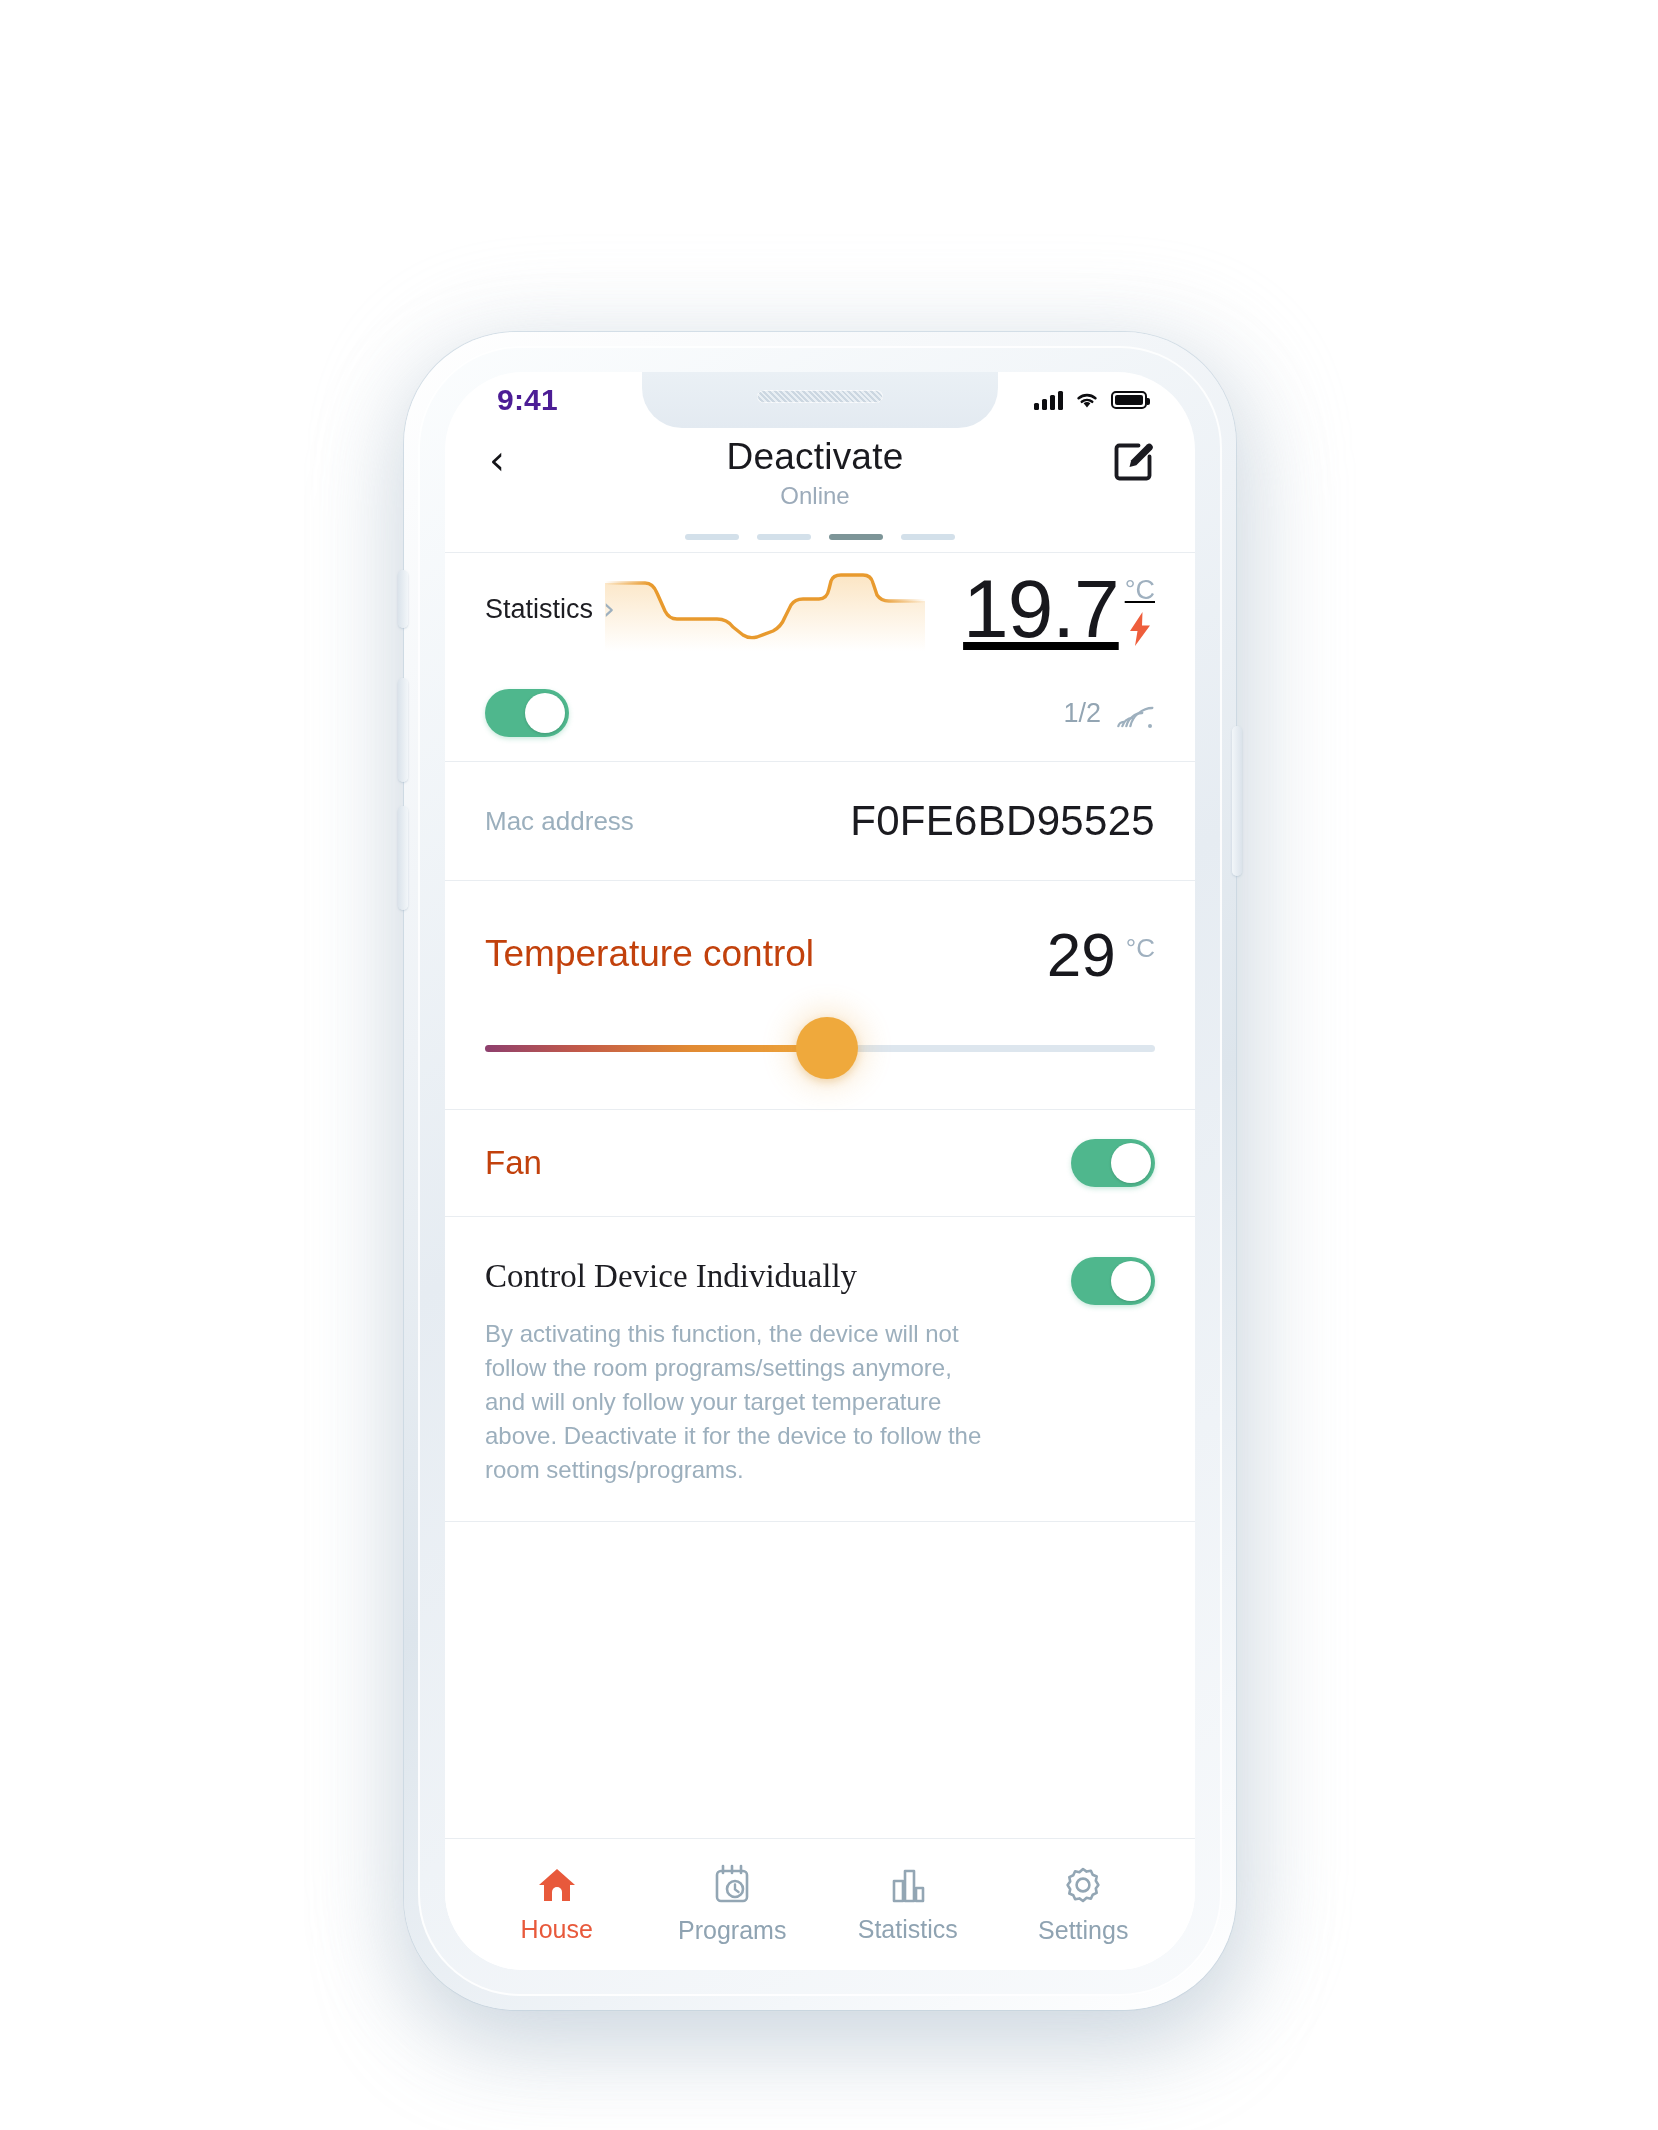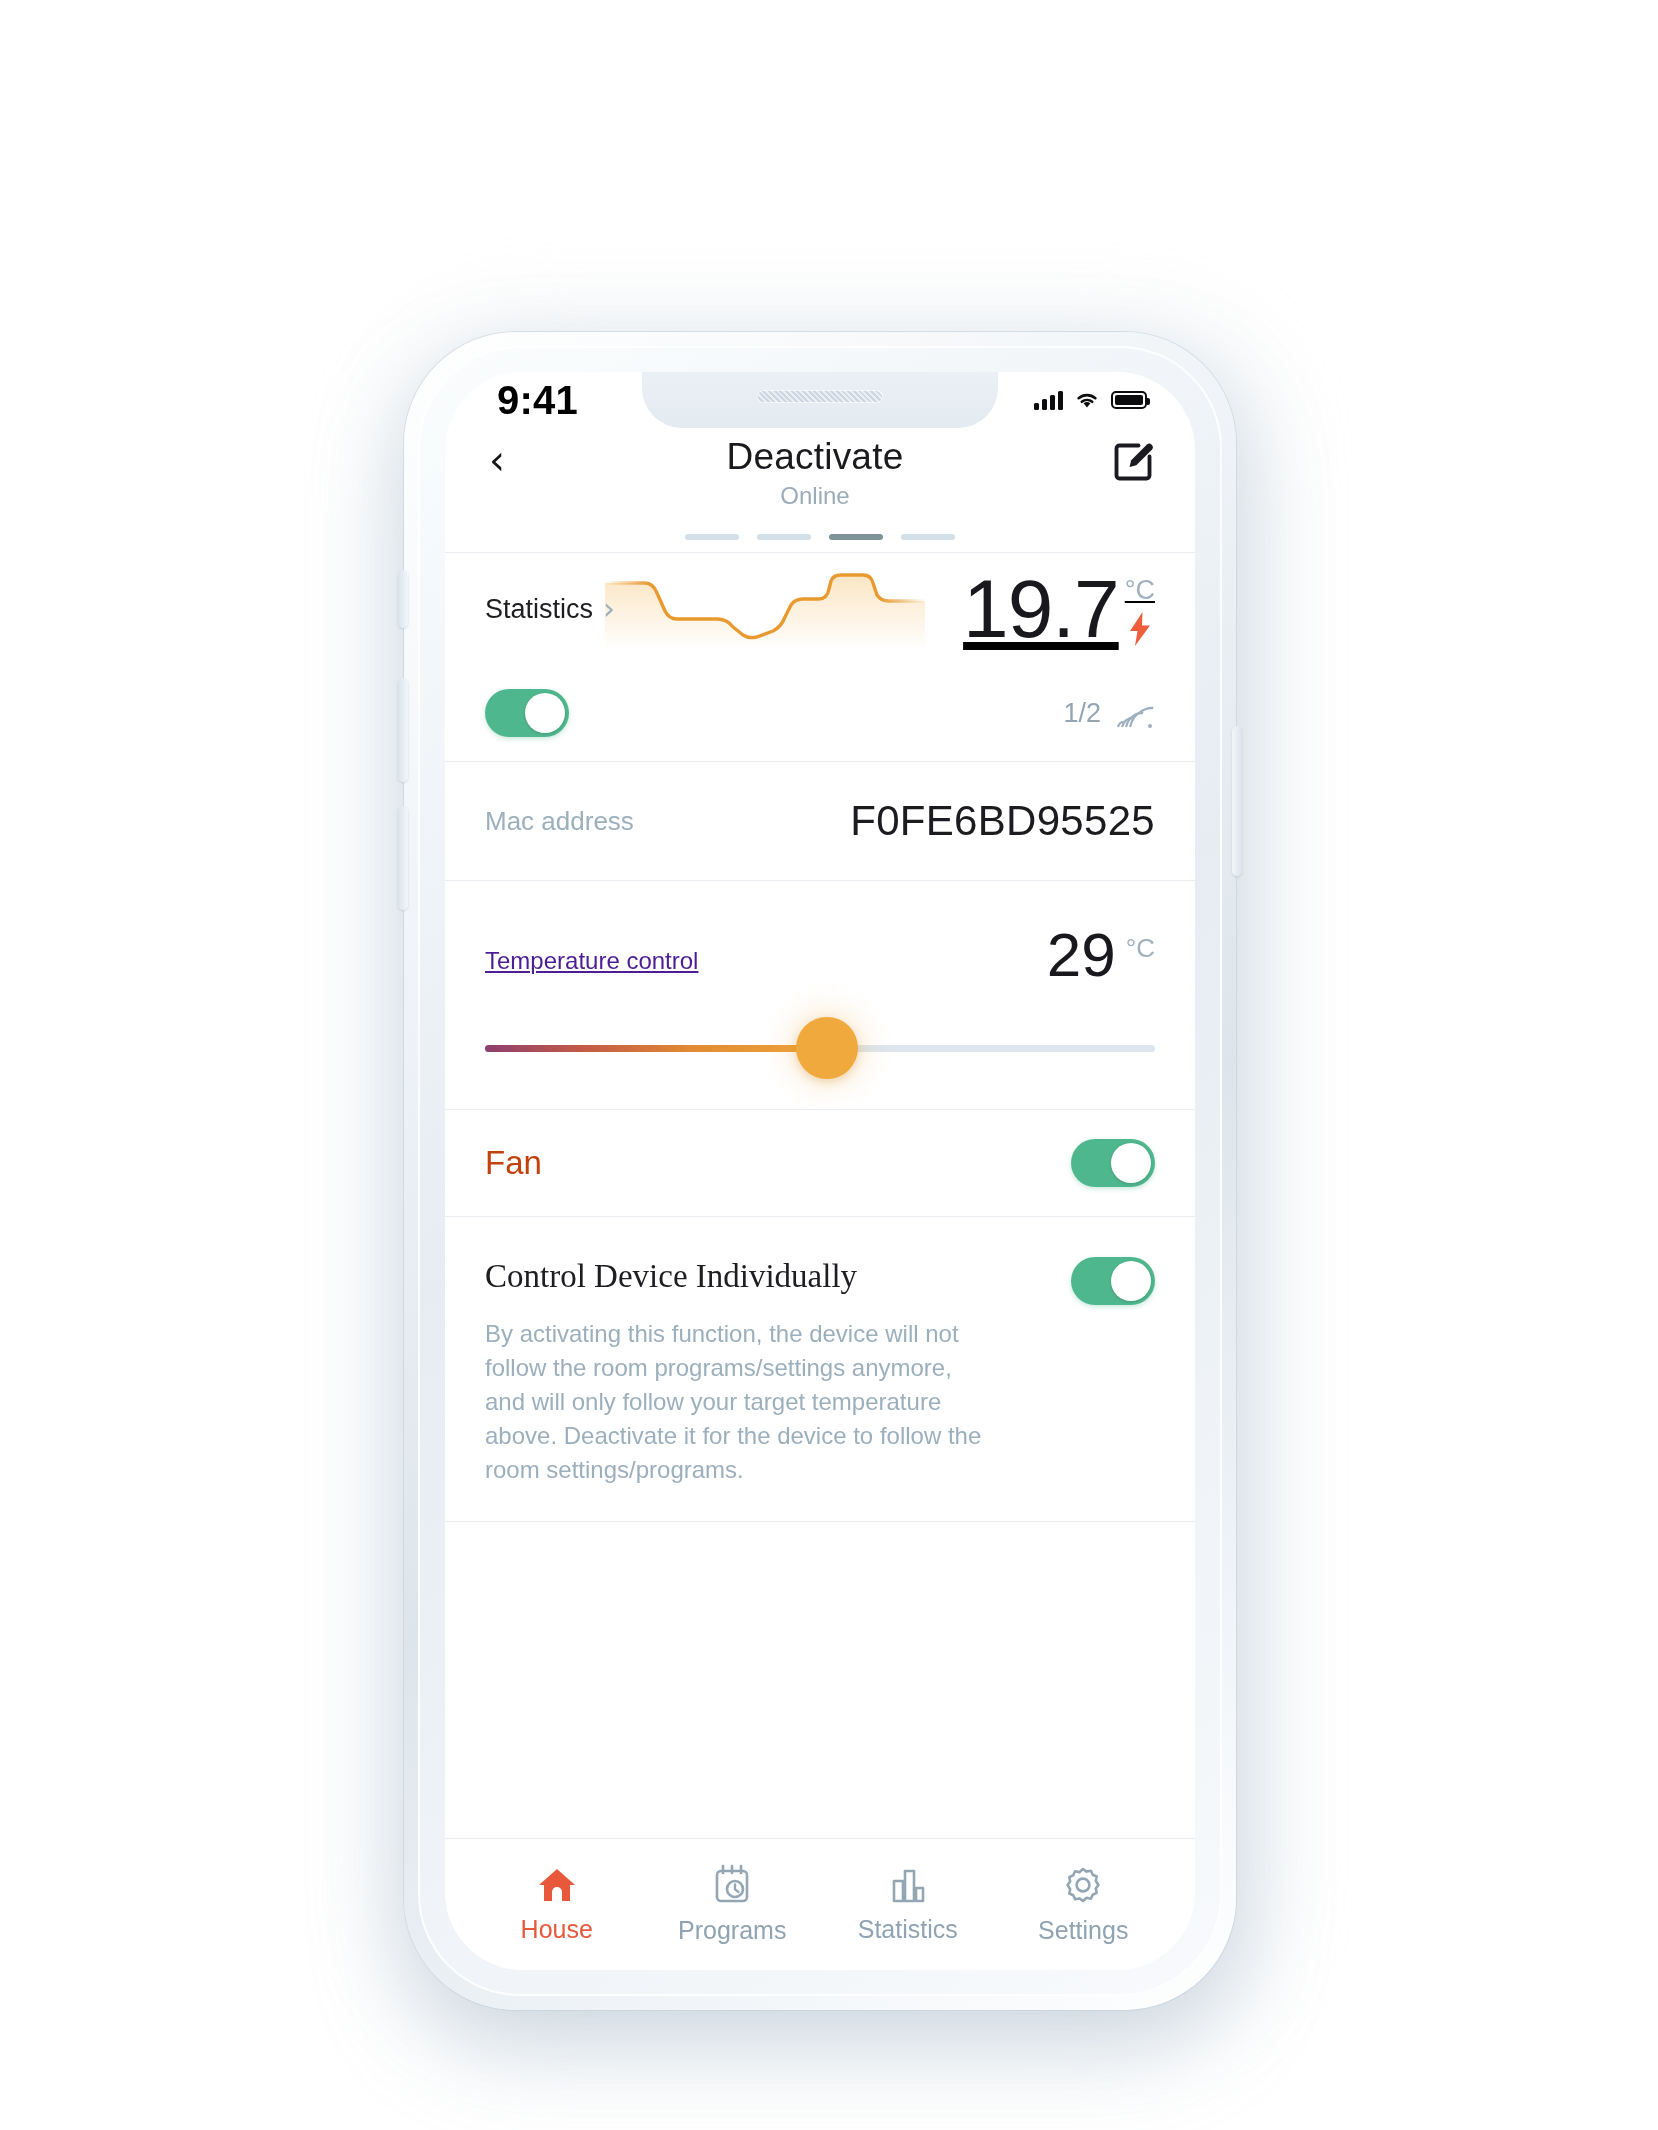--- a/index.html
+++ b/index.html
@@ -97,23 +97,23 @@
   .statusbar {
     position: relative;
     height: 56px;
     display: flex;
     align-items: center;
     justify-content: space-between;
     padding: 0 44px;
     z-index: 7;
   }
   .status-time {
-    font-size: 40px;
+    font-size: 30px;
     font-weight: 700;
-    color: #000000;
+    color: #4c1d95;
     letter-spacing: .2px;
     margin-left: 8px;
   }
   .status-icons { display: flex; align-items: center; gap: 11px; margin-right: 4px; }
   .sig { display: flex; align-items: flex-end; gap: 3px; height: 20px; }
   .sig i { display: block; width: 5px; background: #0d0d10; border-radius: 1.5px; }
   .sig i:nth-child(1) { height: 7px; }
   .sig i:nth-child(2) { height: 11px; }
   .sig i:nth-child(3) { height: 15px; }
   .sig i:nth-child(4) { height: 19px; }
@@ -220,21 +220,21 @@
     height: 118px;
   }
   .mac-label { font-size: 26px; color:#9bafbd; }
   .mac-value { font-size: 42px; color:#1b1b20; letter-spacing:.3px; }
 
   
   .tc-head {
     display:flex; align-items:flex-end; justify-content:space-between;
     padding-top: 46px;
   }
-  .tc-label { font-size: 24px; color:#4c1d95; padding-bottom:8px;text-decoration:underline; }
+  .tc-label { font-size: 37px; color:#c2410c; padding-bottom:8px; }
   .tc-val-wrap { display:flex; align-items:flex-start; gap:10px; }
   .tc-val { font-size: 62px; color:#18181d; font-weight:300; line-height:.9; }
   .tc-unit { font-size: 26px; color:#9fb0bf; padding-top:6px; }
 
   .slider-wrap { position:relative; height: 120px; margin-top: 6px; }
   .track {
     position:absolute; left:0; right:0; top:56px; height:7px; border-radius:5px;
     background:#dde6ee;
   }
   .track-fill {

